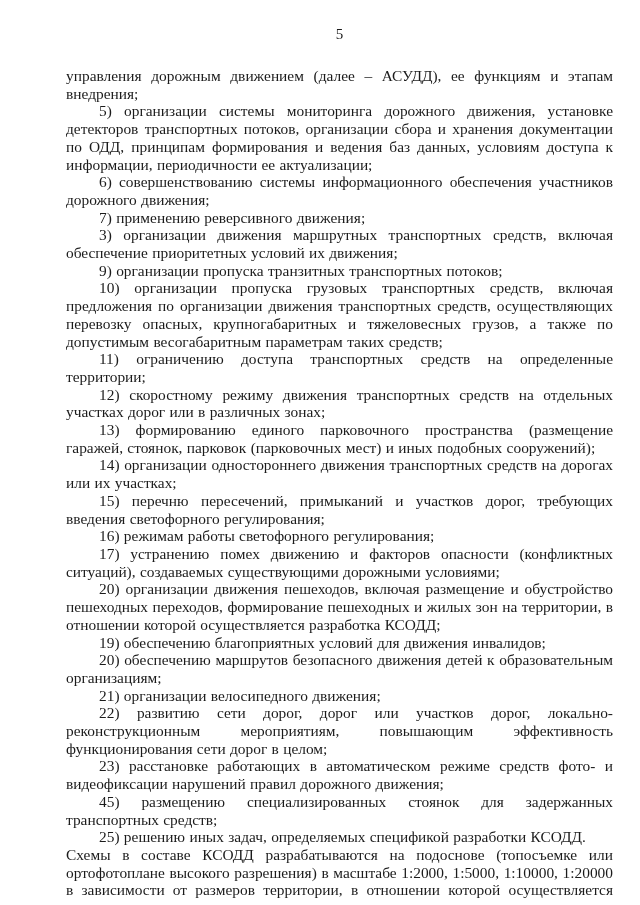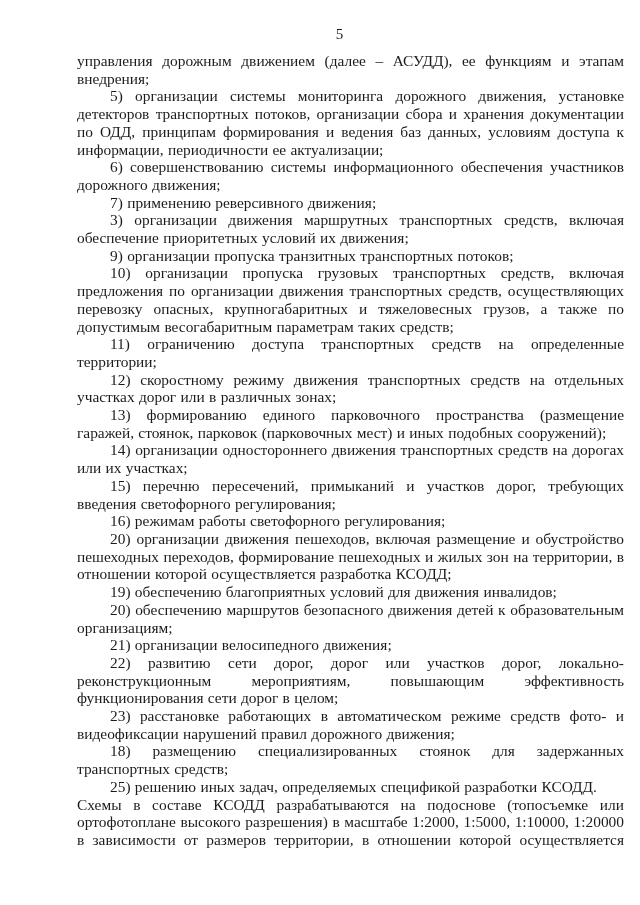--- a/index.html
+++ b/index.html
@@ -20,24 +20,23 @@
     position: absolute;
     top: 26px;
     left: 66px;
     width: 547px;
     text-align: center;
     font-size: 15px;
     line-height: 17px;
   }
   .content {
     position: absolute;
-    top: 52px;
+    top: 67px;
     left: 66px;
     width: 547px;
-    margin-left: 11px;
   }
   p.para {
     margin: 0;
     padding: 0;
     text-align: justify;
     font-size: 15.4px;
     line-height: 17.7px;
     word-spacing: 0.5px;
   }
   p.para.indent {
@@ -59,23 +58,24 @@
       <p class="para indent">7) применению реверсивного движения;</p>
       <p class="para indent">3) организации движения маршрутных транспортных средств, включая обеспечение приоритетных условий их движения;</p>
       <p class="para indent">9) организации пропуска транзитных транспортных потоков;</p>
       <p class="para indent">10) организации пропуска грузовых транспортных средств, включая предложения по организации движения транспортных средств, осуществляющих перевозку опасных, крупногабаритных и тяжеловесных грузов, а также по допустимым весогабаритным параметрам таких средств;</p>
       <p class="para indent">11) ограничению доступа транспортных средств на определенные территории;</p>
       <p class="para indent">12) скоростному режиму движения транспортных средств на отдельных участках дорог или в различных зонах;</p>
       <p class="para indent">13) формированию единого парковочного пространства (размещение гаражей, стоянок, парковок (парковочных мест) и иных подобных сооружений);</p>
       <p class="para indent">14) организации одностороннего движения транспортных средств на дорогах или их участках;</p>
       <p class="para indent">15) перечню пересечений, примыканий и участков дорог, требующих введения светофорного регулирования;</p>
       <p class="para indent">16) режимам работы светофорного регулирования;</p>
+      <p class="para indent">17) устранению помех движению и факторов опасности (конфликтных ситуаций), создаваемых существующими дорожными условиями;</p>
       <p class="para indent">20) организации движения пешеходов, включая размещение и обустройство пешеходных переходов, формирование пешеходных и жилых зон на территории, в отношении которой осуществляется разработка КСОДД;</p>
       <p class="para indent">19) обеспечению благоприятных условий для движения инвалидов;</p>
       <p class="para indent">20) обеспечению маршрутов безопасного движения детей к образовательным организациям;</p>
       <p class="para indent">21) организации велосипедного движения;</p>
       <p class="para indent">22) развитию сети дорог, дорог или участков дорог, локально-реконструкционным мероприятиям, повышающим эффективность функционирования сети дорог в целом;</p>
       <p class="para indent">23) расстановке работающих в автоматическом режиме средств фото- и видеофиксации нарушений правил дорожного движения;</p>
-      <p class="para indent">18) размещению специализированных стоянок для задержанных транспортных средств;</p>
+      <p class="para indent">45) размещению специализированных стоянок для задержанных транспортных средств;</p>
       <p class="para indent">25) решению иных задач, определяемых спецификой разработки КСОДД.</p>
       <p class="para jlast">Схемы в составе КСОДД разрабатываются на подоснове (топосъемке или ортофотоплане высокого разрешения) в масштабе 1:2000, 1:5000, 1:10000, 1:20000 в зависимости от размеров территории, в отношении которой осуществляется</p>
     </div>
 </div>
 
 </body></html>

